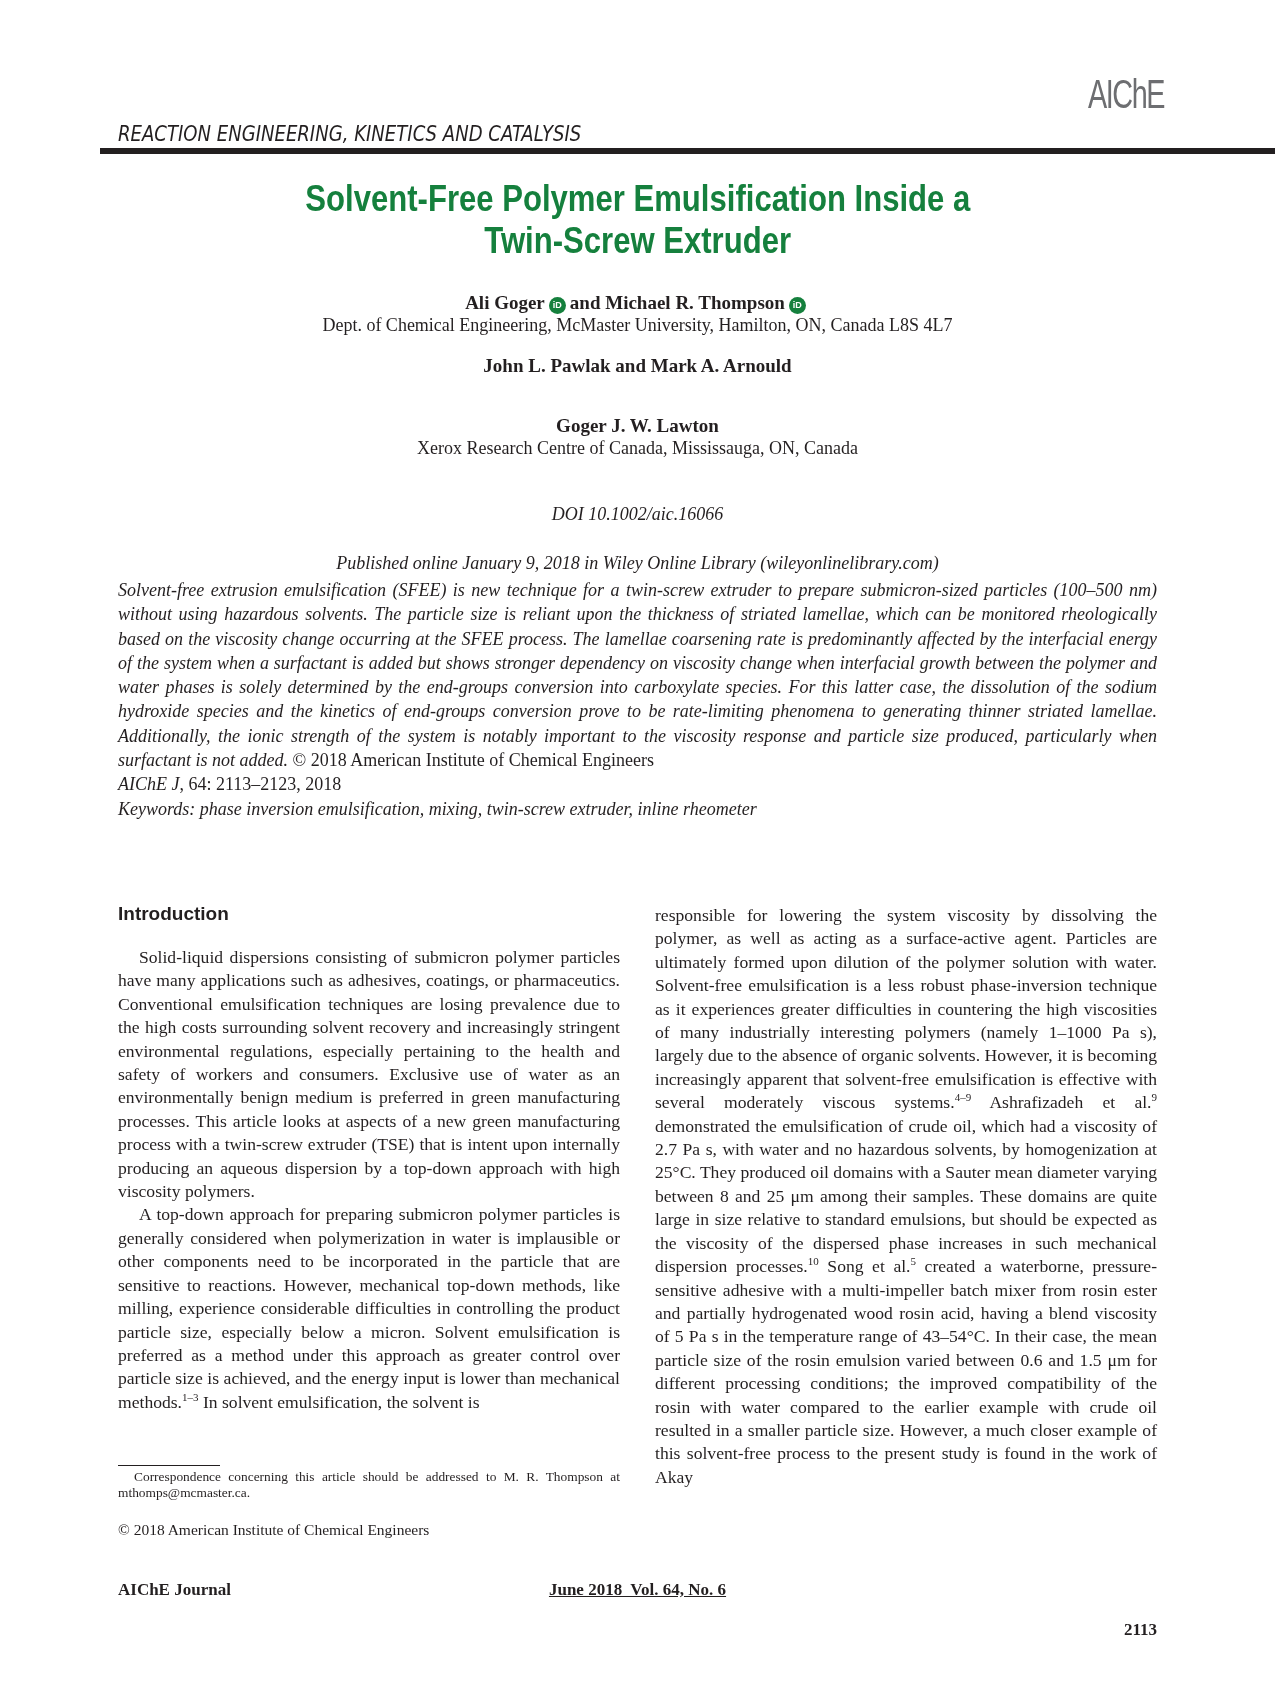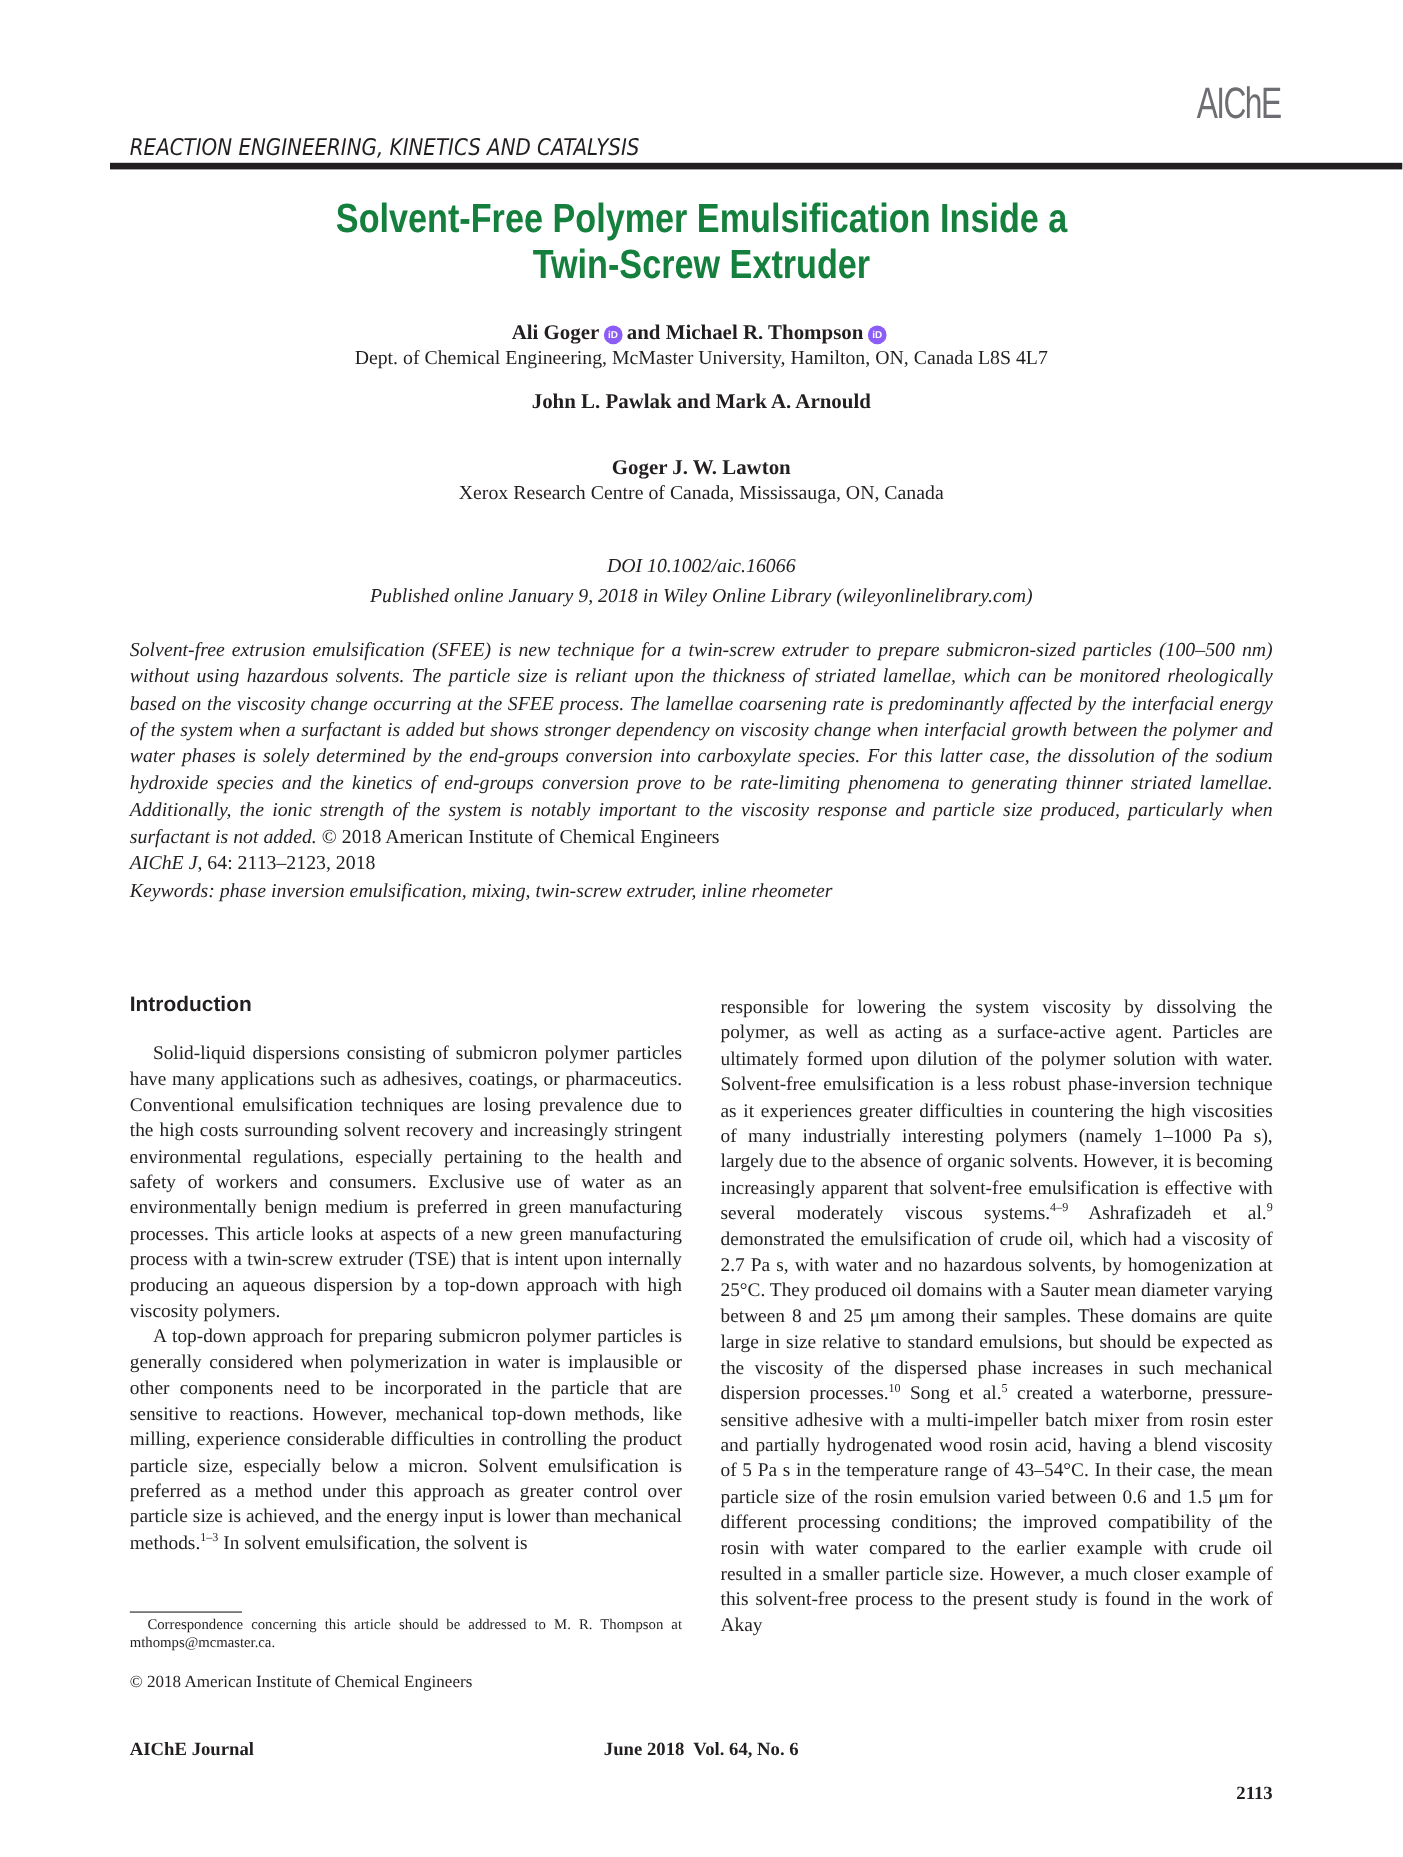--- a/index.html
+++ b/index.html
@@ -9,21 +9,21 @@
     .logo { position: absolute; left: 1088px; top: 72px; font-family: "Liberation Sans", "DejaVu Sans", sans-serif; font-size: 40px; color: #6d6e71; letter-spacing: -2px; transform: scaleX(0.72); transform-origin: left top; }
     .section-label { position: absolute; left: 118px; top: 122px; font-family: "DejaVu Sans", sans-serif; font-style: italic; font-size: 21px; color: #231f20; transform: scaleX(0.86); transform-origin: left top; white-space: nowrap; }
     .top-rule { position: absolute; left: 100px; right: 0; top: 148px; height: 6px; background: #231f20; }
 
     .title { position: absolute; left: 0; width: 1275px; top: 178px; text-align: center; font-family: "Liberation Sans", "DejaVu Sans", sans-serif; font-weight: bold; font-size: 37px; line-height: 42px; color: #15803d; }
     .title span { display: inline-block; transform: scaleX(0.84); }
 
     .authors-block { position: absolute; left: 0; width: 1275px; text-align: center; }
     .author-line { font-weight: bold; font-size: 19px; line-height: 23px; }
     .aff-line { font-size: 18px; line-height: 22px; }
-    .orcid { display: inline-block; width: 17px; height: 17px; border-radius: 50%; background: #8b5cf6; color: #fff; font-family: "Liberation Sans", sans-serif; font-size: 9px; font-weight: bold; line-height: 17px; text-align: center; vertical-align: 1px; margin: 0 4px; }
+    .orcid { display: inline-block; width: 17px; height: 17px; border-radius: 50%; background: #15803d; color: #fff; font-family: "Liberation Sans", sans-serif; font-size: 9px; font-weight: bold; line-height: 17px; text-align: center; vertical-align: 1px; margin: 0 4px; }
 
     .meta { position: absolute; left: 0; width: 1275px; text-align: center; font-style: italic; font-size: 18px; line-height: 23px; }
 
     .abstract { position: absolute; left: 118px; width: 1039px; top: 578px; font-style: italic; font-size: 18px; line-height: 24.3px; text-align: justify; font-family: Liberation Serif, serif; }
     .abstract .upright { font-style: normal; }
 
     .col { position: absolute; width: 502px; font-size: 17.6px; line-height: 23.4px; text-align: justify; hyphens: manual; }
     .col.left { left: 118px; top: 902px; }
     .col.right { left: 655px; top: 904px; }
     .col p { text-indent: 21px; }
@@ -63,21 +63,21 @@
 <div class="authors-block" style="top:354px;">
   <div class="author-line">John L. Pawlak and Mark A. Arnould</div>
 </div>
 
 <div class="authors-block" style="top:414px;">
   <div class="author-line">Goger J. W. Lawton</div>
   <div class="aff-line">Xerox Research Centre of Canada, Mississauga, ON, Canada</div>
 </div>
 
 <div class="meta" style="top:503px;">DOI 10.1002/aic.16066</div>
-<div class="meta" style="top:530px;">Published online January 9, 2018 in Wiley Online Library (wileyonlinelibrary.com)</div>
+<div class="meta" style="top:552px;">Published online January 9, 2018 in Wiley Online Library (wileyonlinelibrary.com)</div>
 
 <div class="abstract">
   <span>Solvent-free extrusion emulsification (SFEE) is new technique for a twin-screw extruder to prepare submicron-sized particles (100–500 nm) without using hazardous solvents. The particle size is reliant upon the thickness of striated lamellae, which can be monitored rheologically based on the viscosity change occurring at the SFEE process. The lamellae coarsening rate is predominantly affected by the interfacial energy of the system when a surfactant is added but shows stronger dependency on viscosity change when interfacial growth between the polymer and water phases is solely determined by the end-groups conversion into carboxylate species. For this latter case, the dissolution of the sodium hydroxide species and the kinetics of end-groups conversion prove to be rate-limiting phenomena to generating thinner striated lamellae. Additionally, the ionic strength of the system is notably important to the viscosity response and particle size produced, particularly when surfactant is not added.</span>
   <span class="upright">© 2018 American Institute of Chemical Engineers</span><br>
   <span>AIChE J</span><span class="upright">, 64: 2113–2123, 2018</span><br>
   <span>Keywords: phase inversion emulsification, mixing, twin-screw extruder, inline rheometer</span>
 </div>
 
 <div class="col left">
   <div class="heading">Introduction</div>
@@ -87,14 +87,14 @@
 
 <div class="col right">
   <p class="noindent"><span>responsible for lowering the system viscosity by dissolving the polymer, as well as acting as a surface-active agent. Particles are ultimately formed upon dilution of the polymer solution with water. Solvent-free emulsification is a less robust phase-inversion technique as it experiences greater difficulties in countering the high viscosities of many industrially interesting polymers (namely 1–1000 Pa s), largely due to the absence of organic solvents. However, it is becoming increasingly apparent that solvent-free emulsification is effective with several moderately viscous systems.</span><sup>4–9</sup><span> Ashrafizadeh et al.</span><sup>9</sup><span> demonstrated the emulsification of crude oil, which had a viscosity of 2.7 Pa s, with water and no hazardous solvents, by homogenization at 25°C. They produced oil domains with a Sauter mean diameter varying between 8 and 25 μm among their samples. These domains are quite large in size relative to standard emulsions, but should be expected as the viscosity of the dispersed phase increases in such mechanical dispersion processes.</span><sup>10</sup><span> Song et al.</span><sup>5</sup><span> created a waterborne, pressure-sensitive adhesive with a multi-impeller batch mixer from rosin ester and partially hydrogenated wood rosin acid, having a blend viscosity of 5 Pa s in the temperature range of 43–54°C. In their case, the mean particle size of the rosin emulsion varied between 0.6 and 1.5 μm for different processing conditions; the improved compatibility of the rosin with water compared to the earlier example with crude oil resulted in a smaller particle size. However, a much closer example of this solvent-free process to the present study is found in the work of Akay</span></p>
 </div>
 
 <div class="fn-rule"></div>
 <div class="footnote">Correspondence concerning this article should be addressed to M. R. Thompson at mthomps@mcmaster.ca.</div>
 <div class="copyright">© 2018 American Institute of Chemical Engineers</div>
 
 <div class="footer left">AIChE Journal</div>
-<div class="footer center" style="white-space:pre;">June 2018  Vol. 64, No. 6</div>
+<div class="footer center" style="white-space:pre;text-decoration:underline;">June 2018  Vol. 64, No. 6</div>
 <div class="footer right">2113</div>
 
 </body></html>

